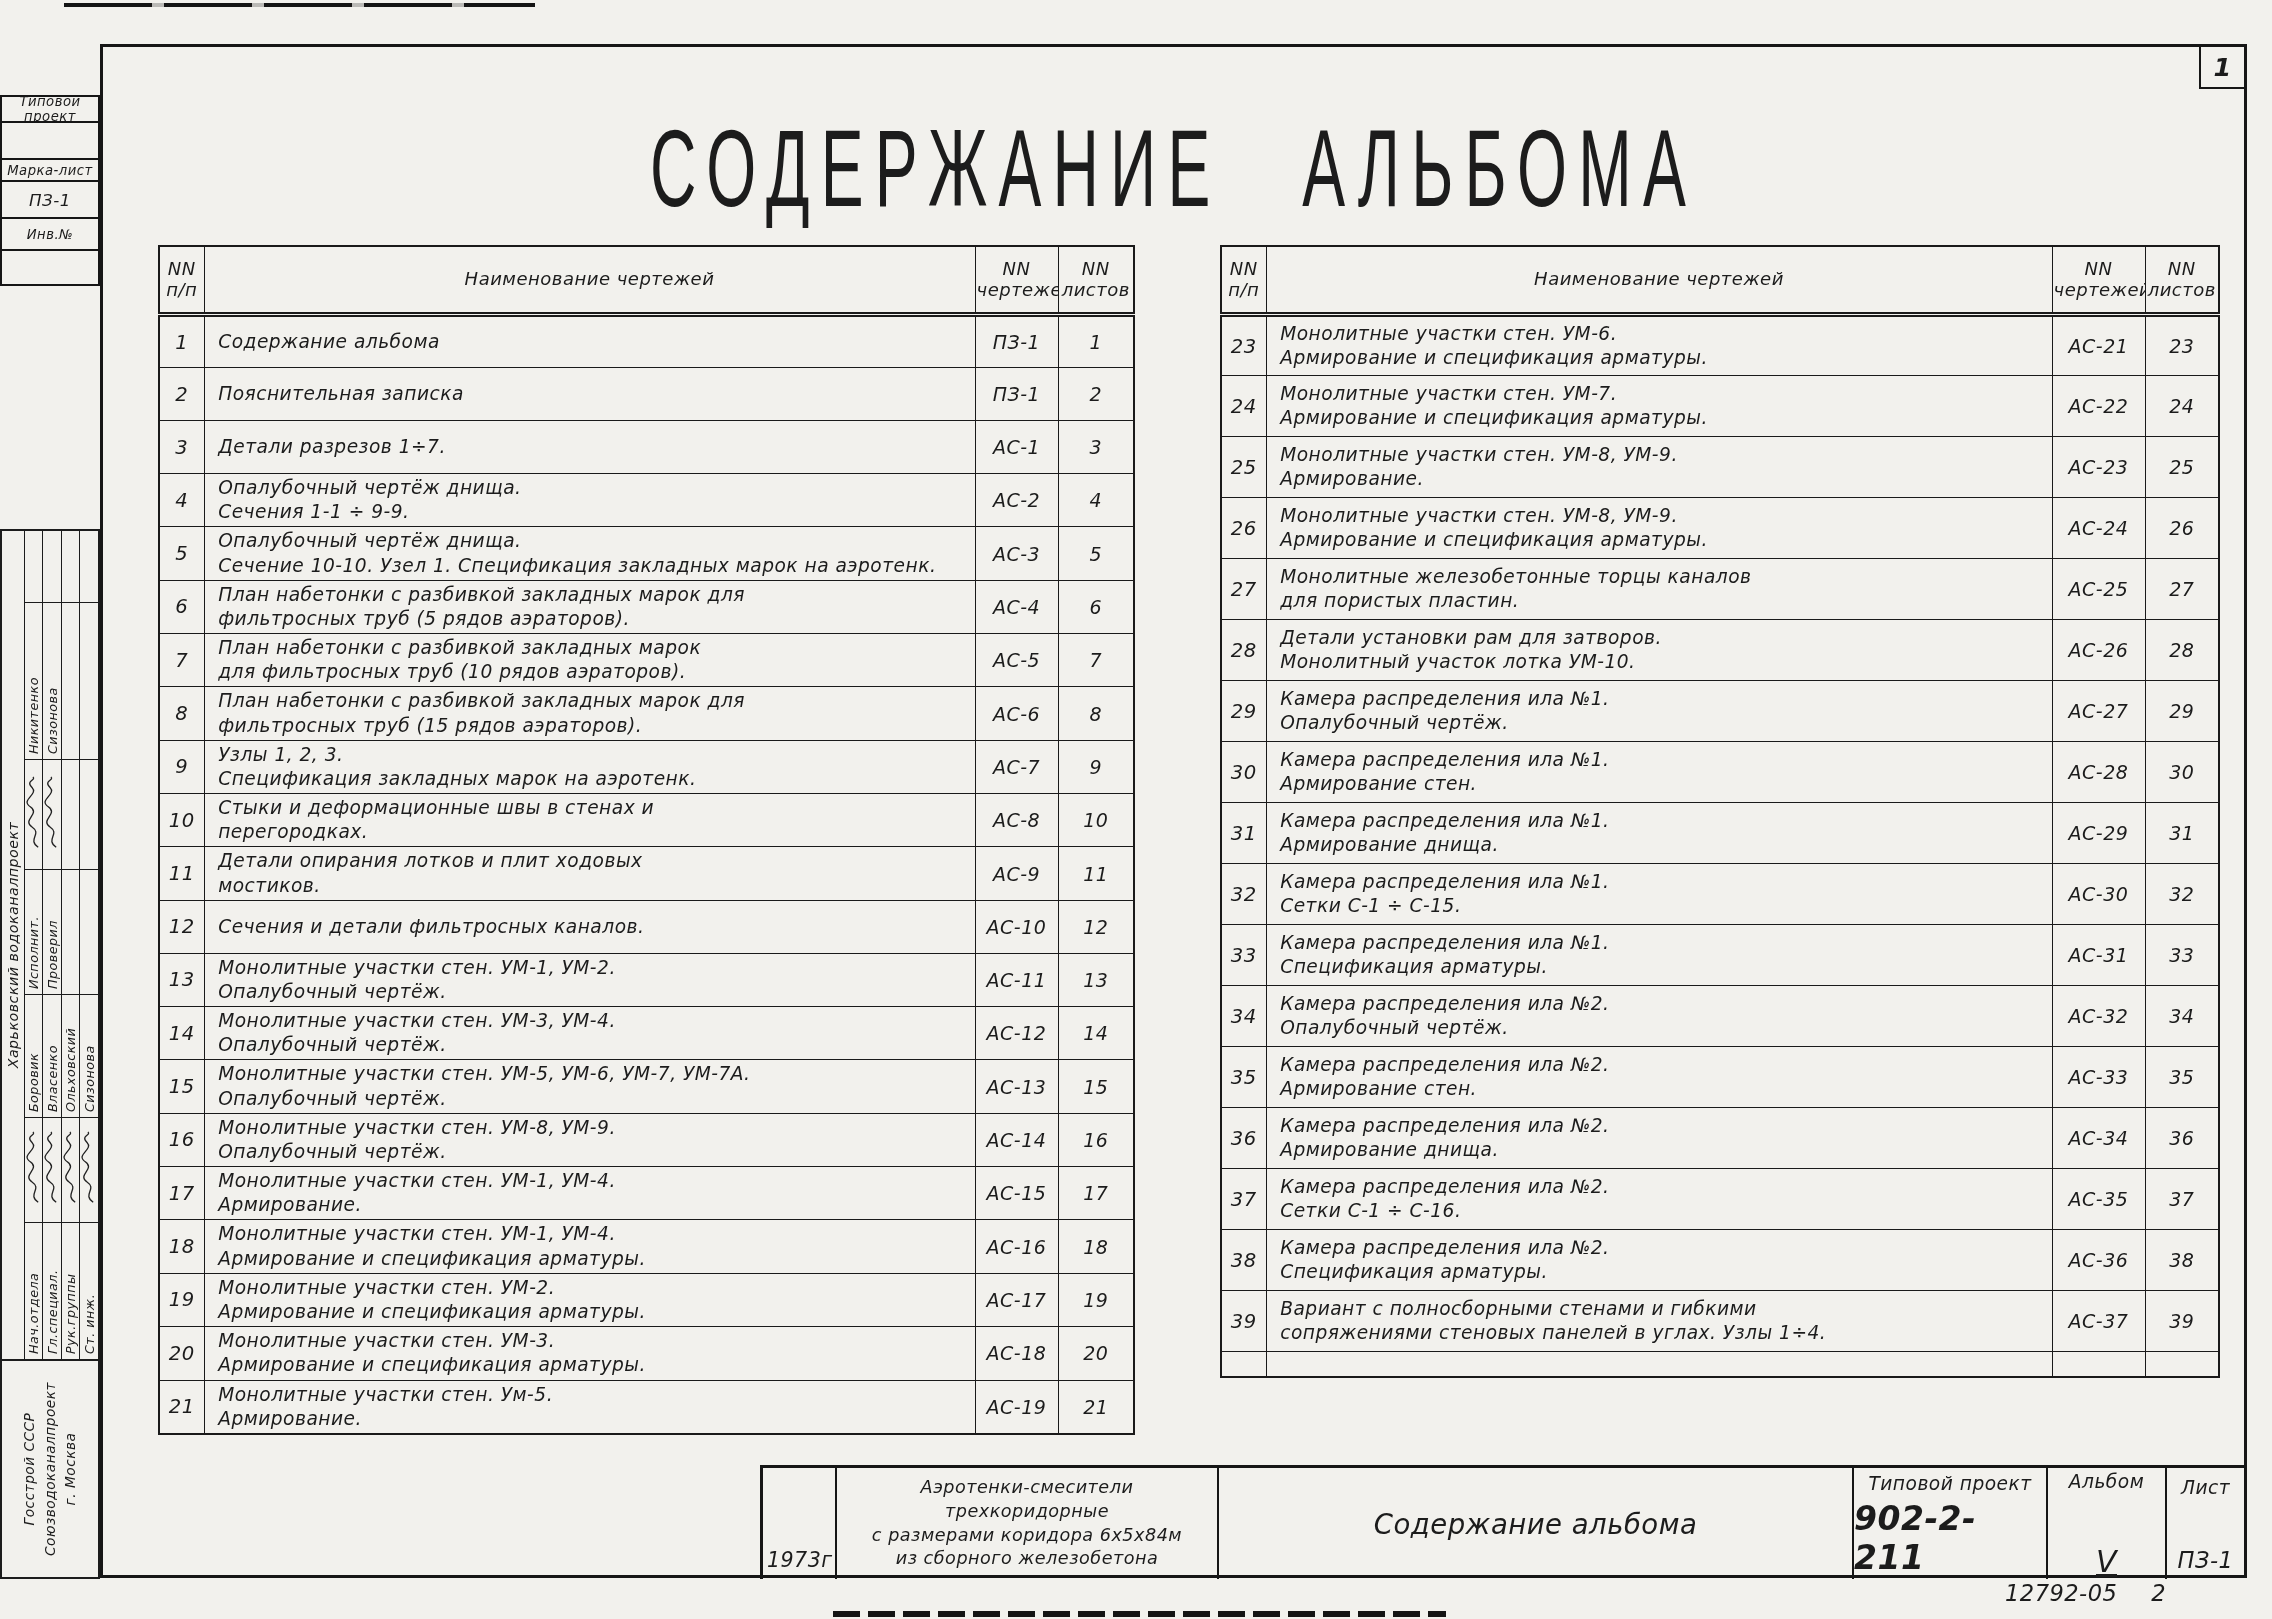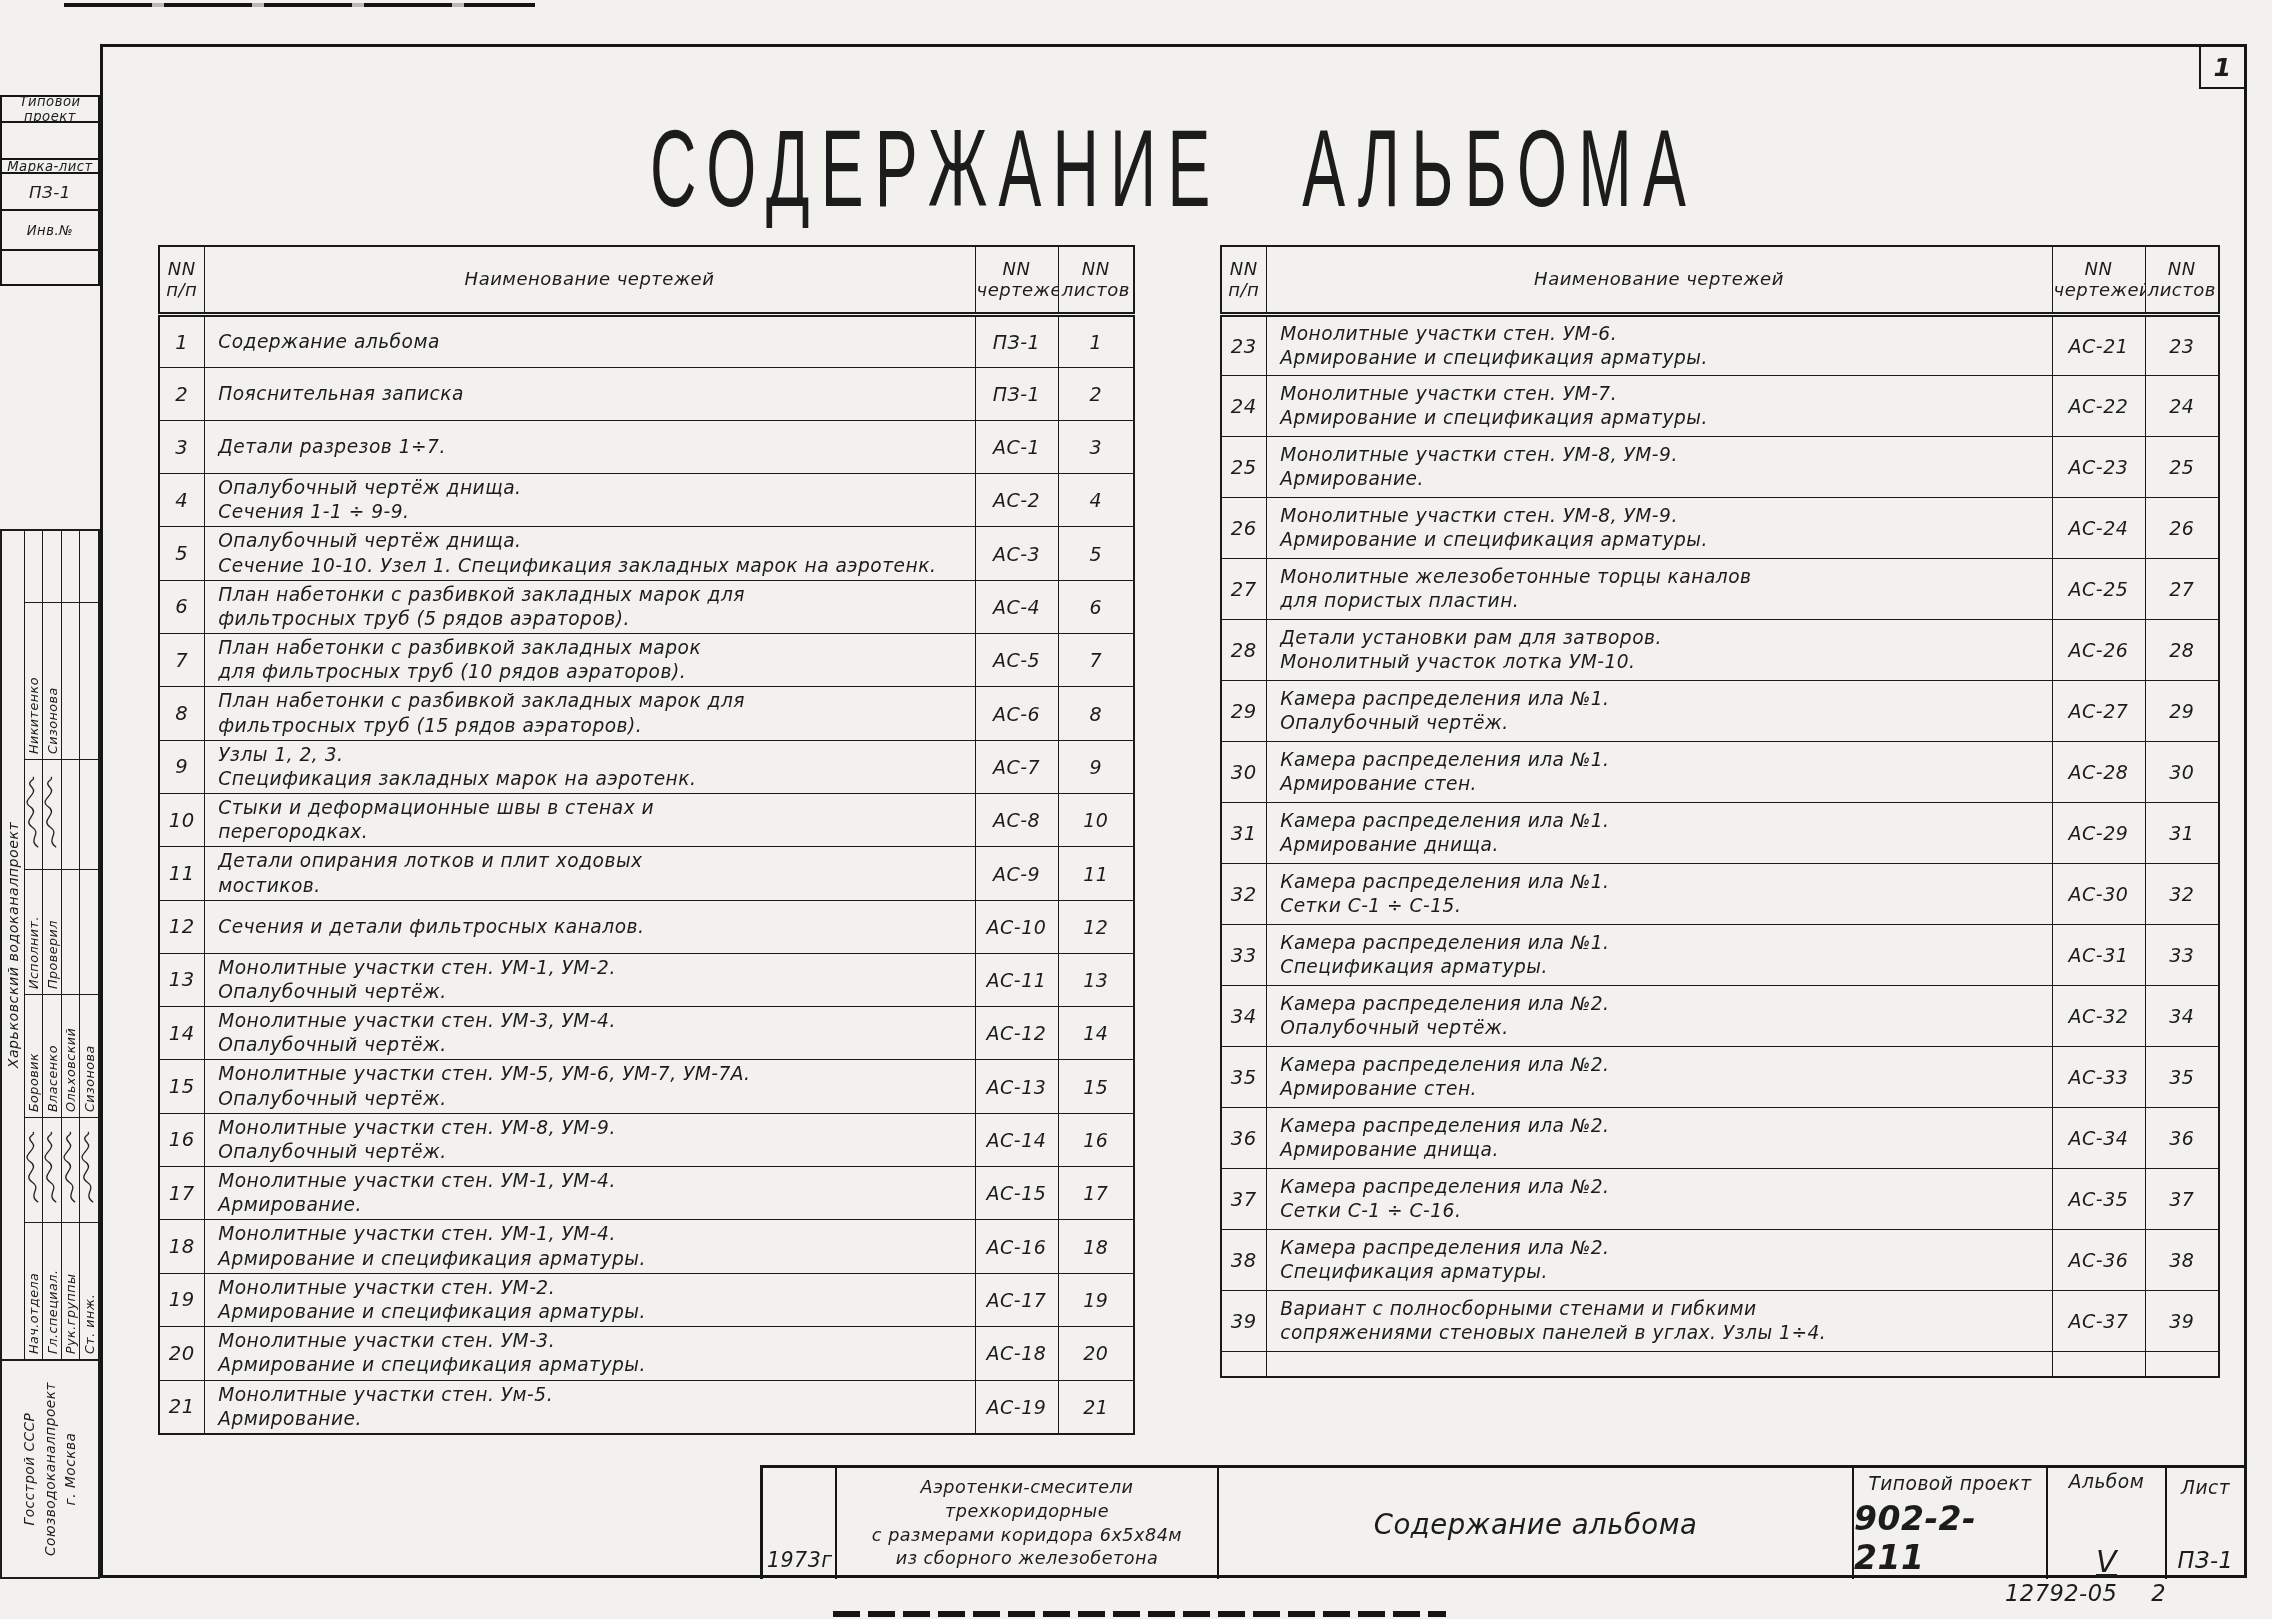--- a/index.html
+++ b/index.html
@@ -99,23 +99,23 @@
 <body>
 
 <div class="sheet">
 
   <div class="artifact-top"></div>
   <div class="artifact-bottom"></div>
 
   <div class="corner-stamps">
     <div class="corner-box hw" style="height:28px">Типовой проект</div>
     <div class="corner-box hw" style="height:37px"></div>
-    <div class="corner-box hw" style="height:14px">Марка-лист</div>
+    <div class="corner-box hw" style="height:22px">Марка-лист</div>
     <div class="corner-box hw" style="height:37px;font-size:16.7px">ПЗ-1</div>
-    <div class="corner-box hw" style="height:40px">Инв.№</div>
+    <div class="corner-box hw" style="height:32px">Инв.№</div>
     <div class="corner-box hw" style="height:35px"></div>
   </div>
 
   <div class="side-stamp">
     <div class="side-rot hw">
       <div class="org-cell">
         <span>Госстрой СССР</span>
         <span>Союзводоканалпроект</span>
         <span>г. Москва</span>
       </div>

